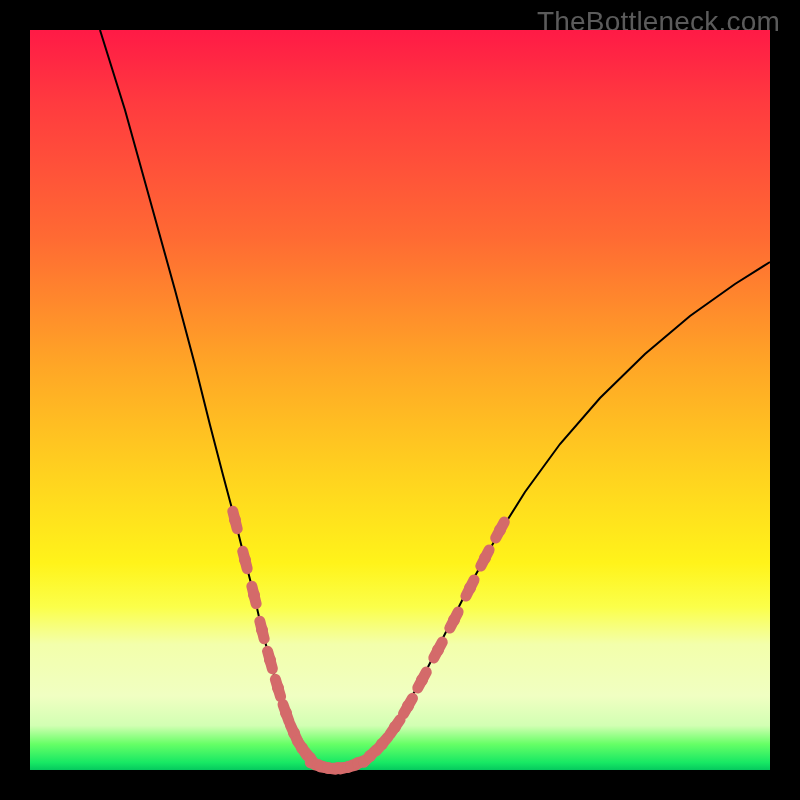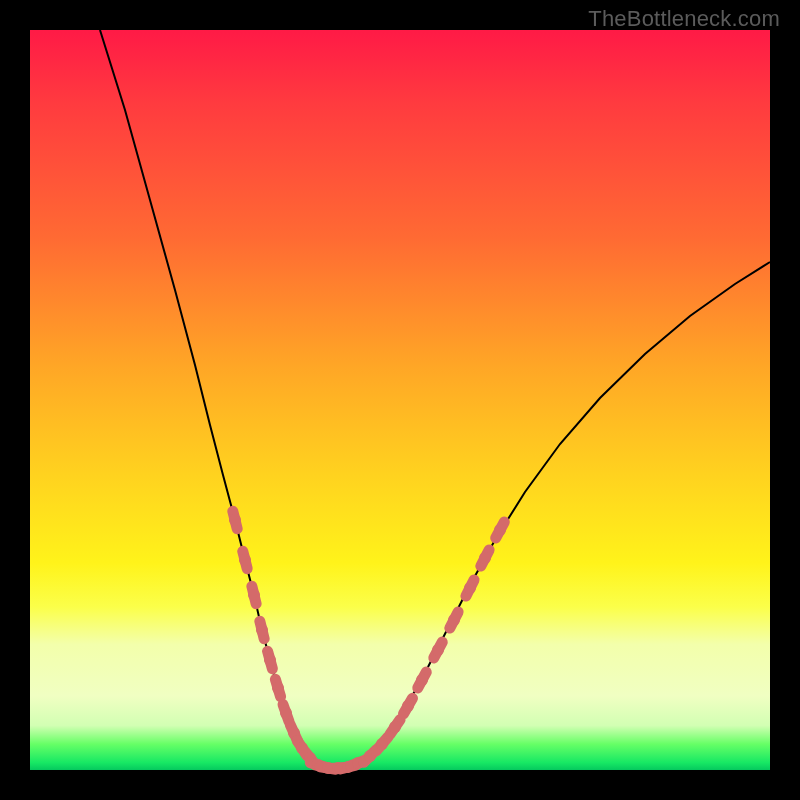--- a/index.html
+++ b/index.html
@@ -38,21 +38,21 @@
       #66ff66 96.5%,
       #17e864 99%,
       #05c95e 100%
     );
   }
   .watermark {
     position: absolute;
     top: 6px;
     right: 20px;
     color: #5b5b5b;
-    font-size: 22px;
+    font-size: 28px;
     font-weight: 400;
     letter-spacing: 0.2px;
     user-select: none;
   }
   svg.overlay {
     position: absolute;
     left: 30px;
     top: 30px;
     width: 740px;
     height: 740px;

